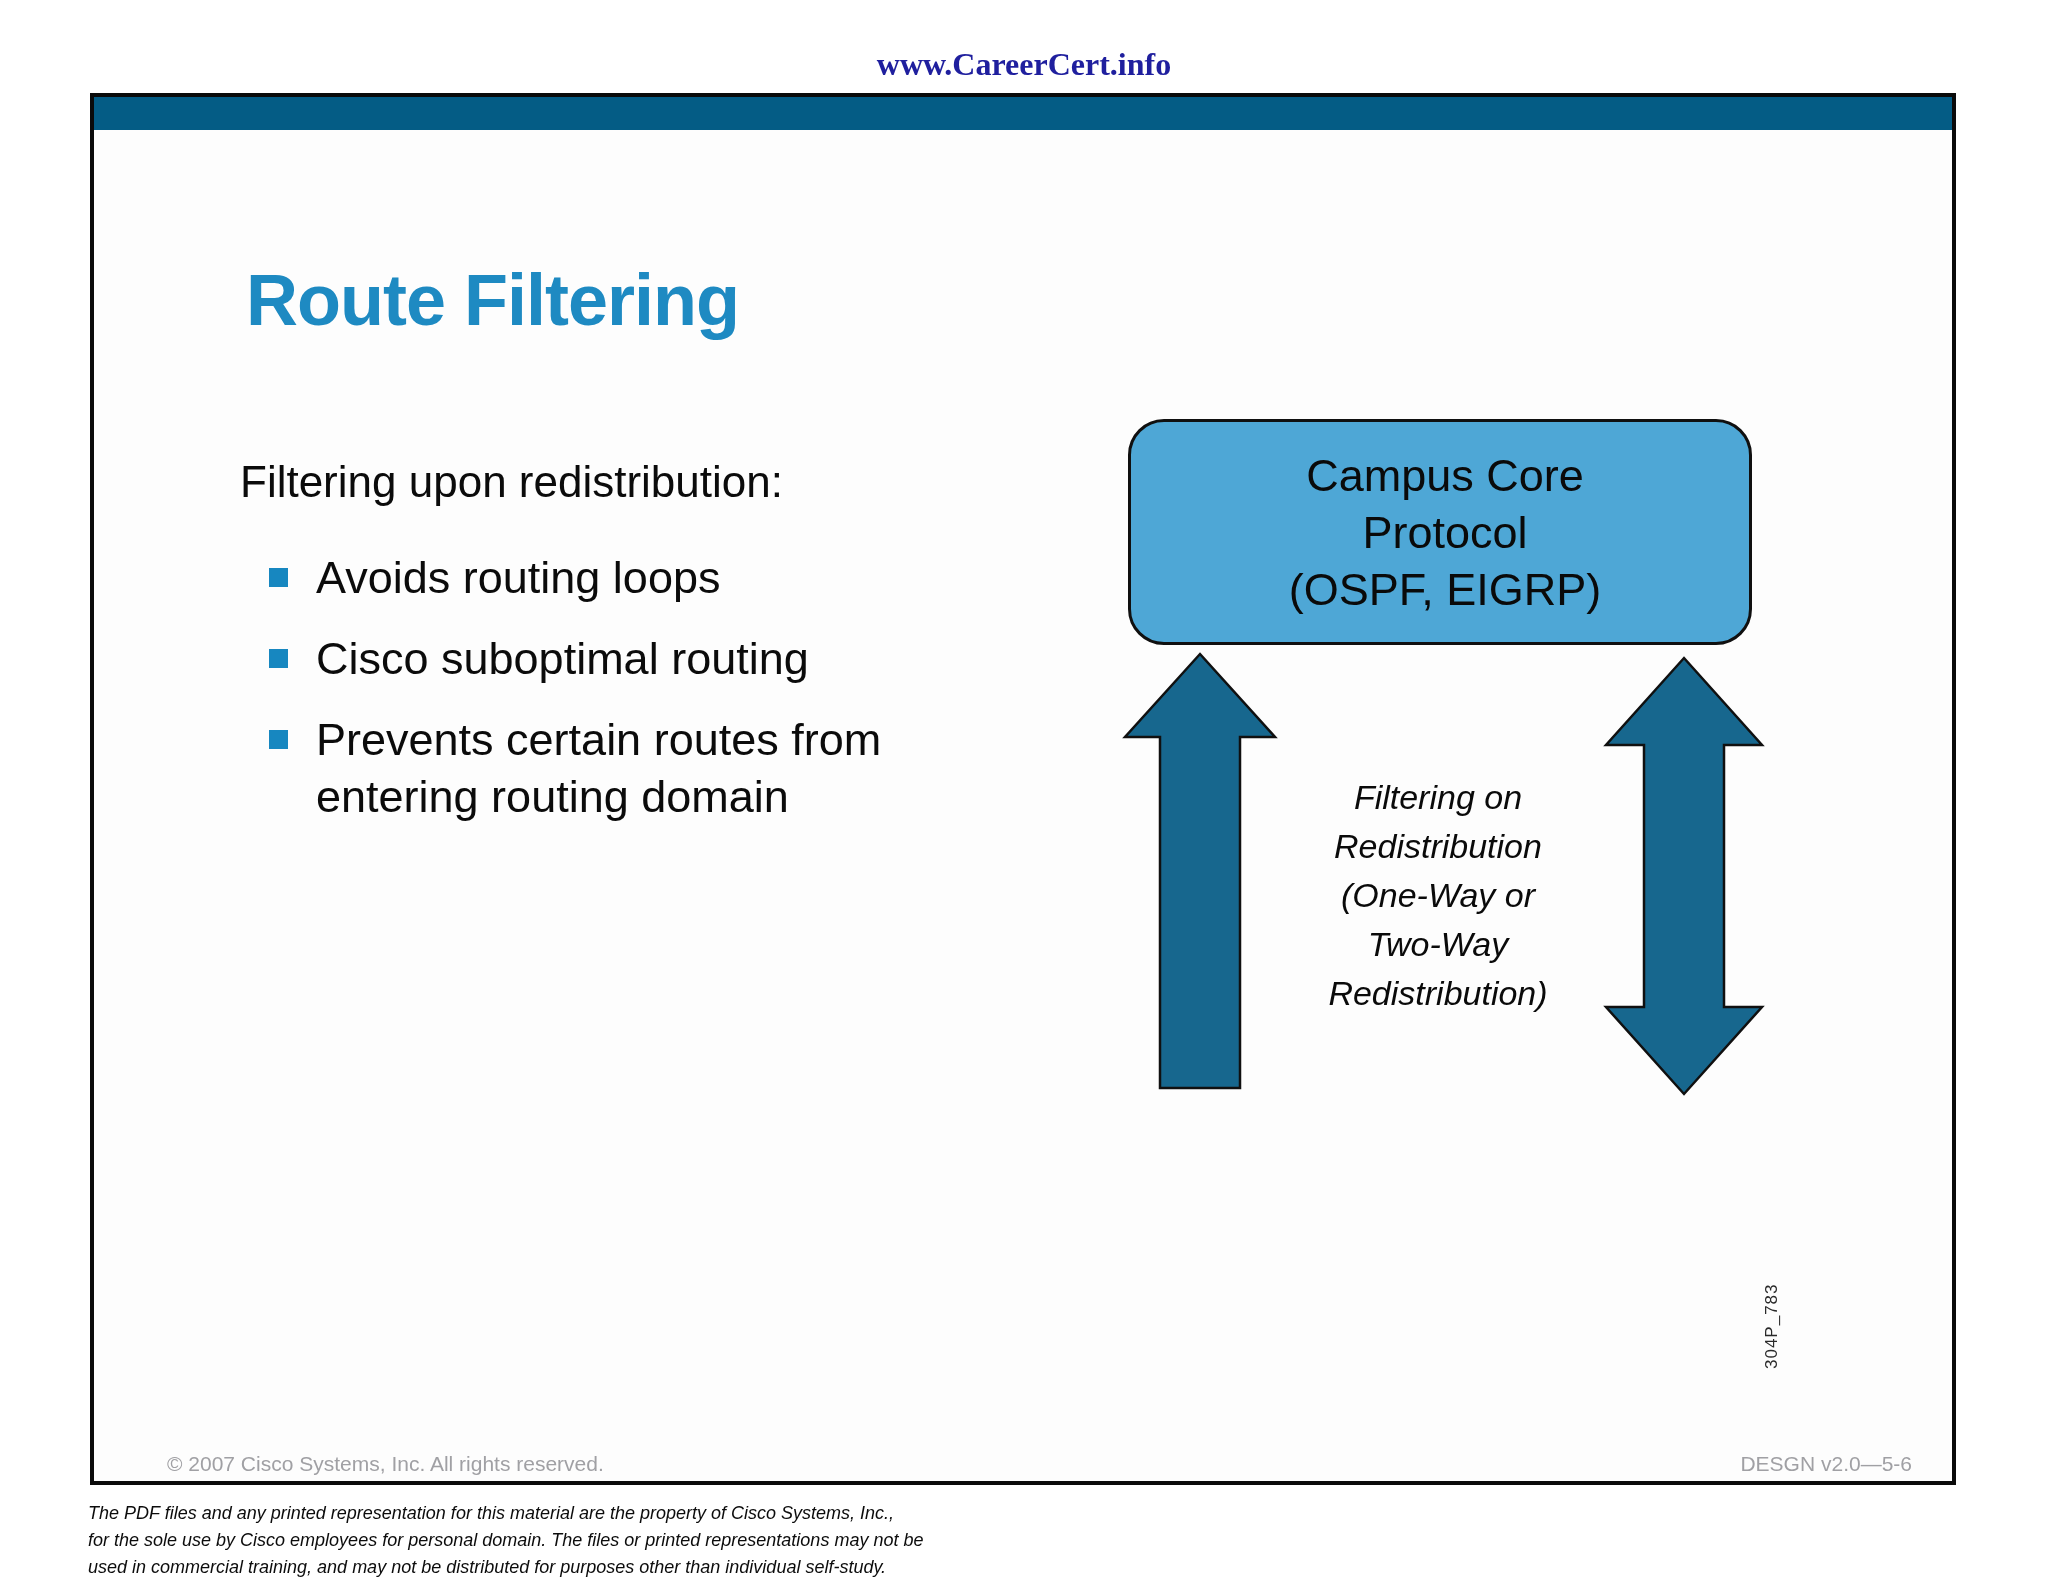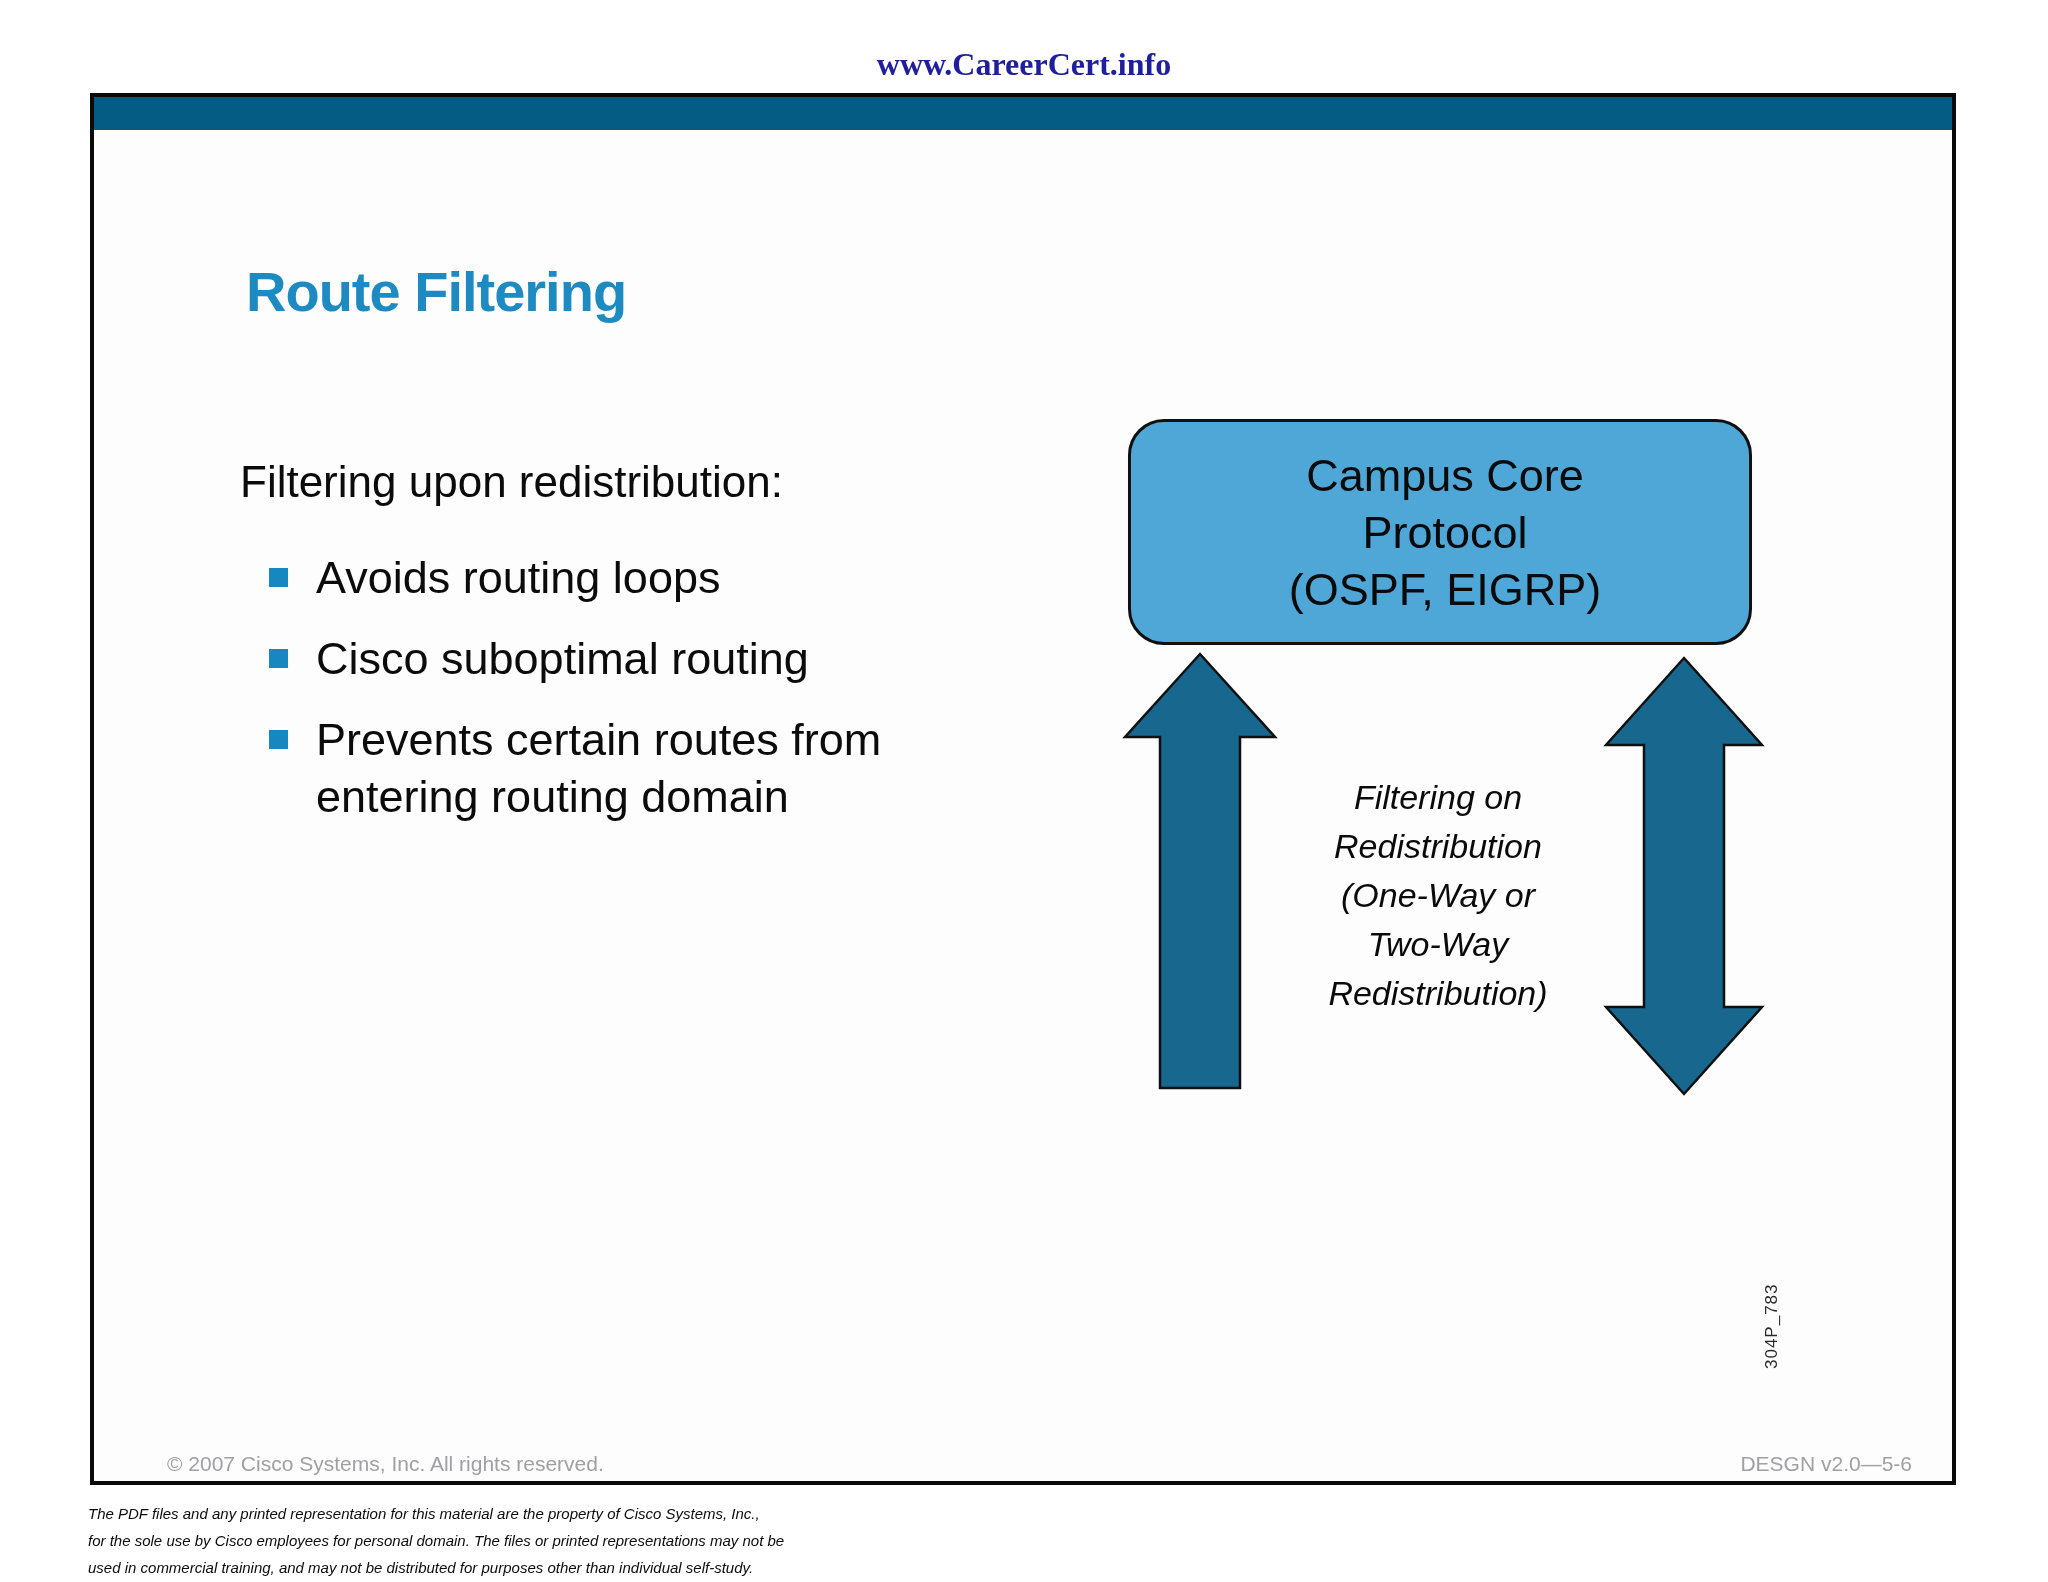--- a/index.html
+++ b/index.html
@@ -21,21 +21,21 @@
   .slide{
     position:absolute;left:90px;top:93px;width:1866px;height:1392px;
     border:4px solid #0a0a0a;background:#fdfdfd;
   }
   .slide-header-bar{
     position:absolute;left:0;top:0;width:100%;height:33px;
     background:var(--header_bar);
   }
   .slide-title{
     position:absolute;left:152px;top:162px;
-    font-size:56px;font-weight:bold;color:var(--title_blue);
+    font-size:72px;font-weight:bold;color:var(--title_blue);
     letter-spacing:-1px;white-space:nowrap;
   }
   .intro{
     position:absolute;left:146px;top:360px;font-size:44px;white-space:nowrap;
   }
   .bullets{
     position:absolute;left:175px;top:452px;width:720px;list-style:none;
   }
   .bullet-item{display:flex;align-items:flex-start;margin-bottom:24px;}
   .bullet-square{
@@ -64,21 +64,21 @@
     font-size:17px;color:#2a2a2a;white-space:nowrap;letter-spacing:1px;
   }
   .slide-footer-left{
     position:absolute;left:73px;top:1355px;font-size:21px;color:var(--footer_gray);
   }
   .slide-footer-right{
     position:absolute;right:40px;top:1355px;font-size:21px;color:var(--footer_gray);
   }
   .disclaimer{
     position:absolute;left:88px;top:1500px;
-    font-size:15px;line-height:27px;font-style:italic;color:#0c0c0c;
+    font-size:18px;line-height:27px;font-style:italic;color:#0c0c0c;
   }
   .disclaimer span{display:block;}
 </style>
 </head>
 <body>
 
 <div class="watermark">www.CareerCert.info</div>
 
 <div class="slide">
   <div class="slide-header-bar"></div>

